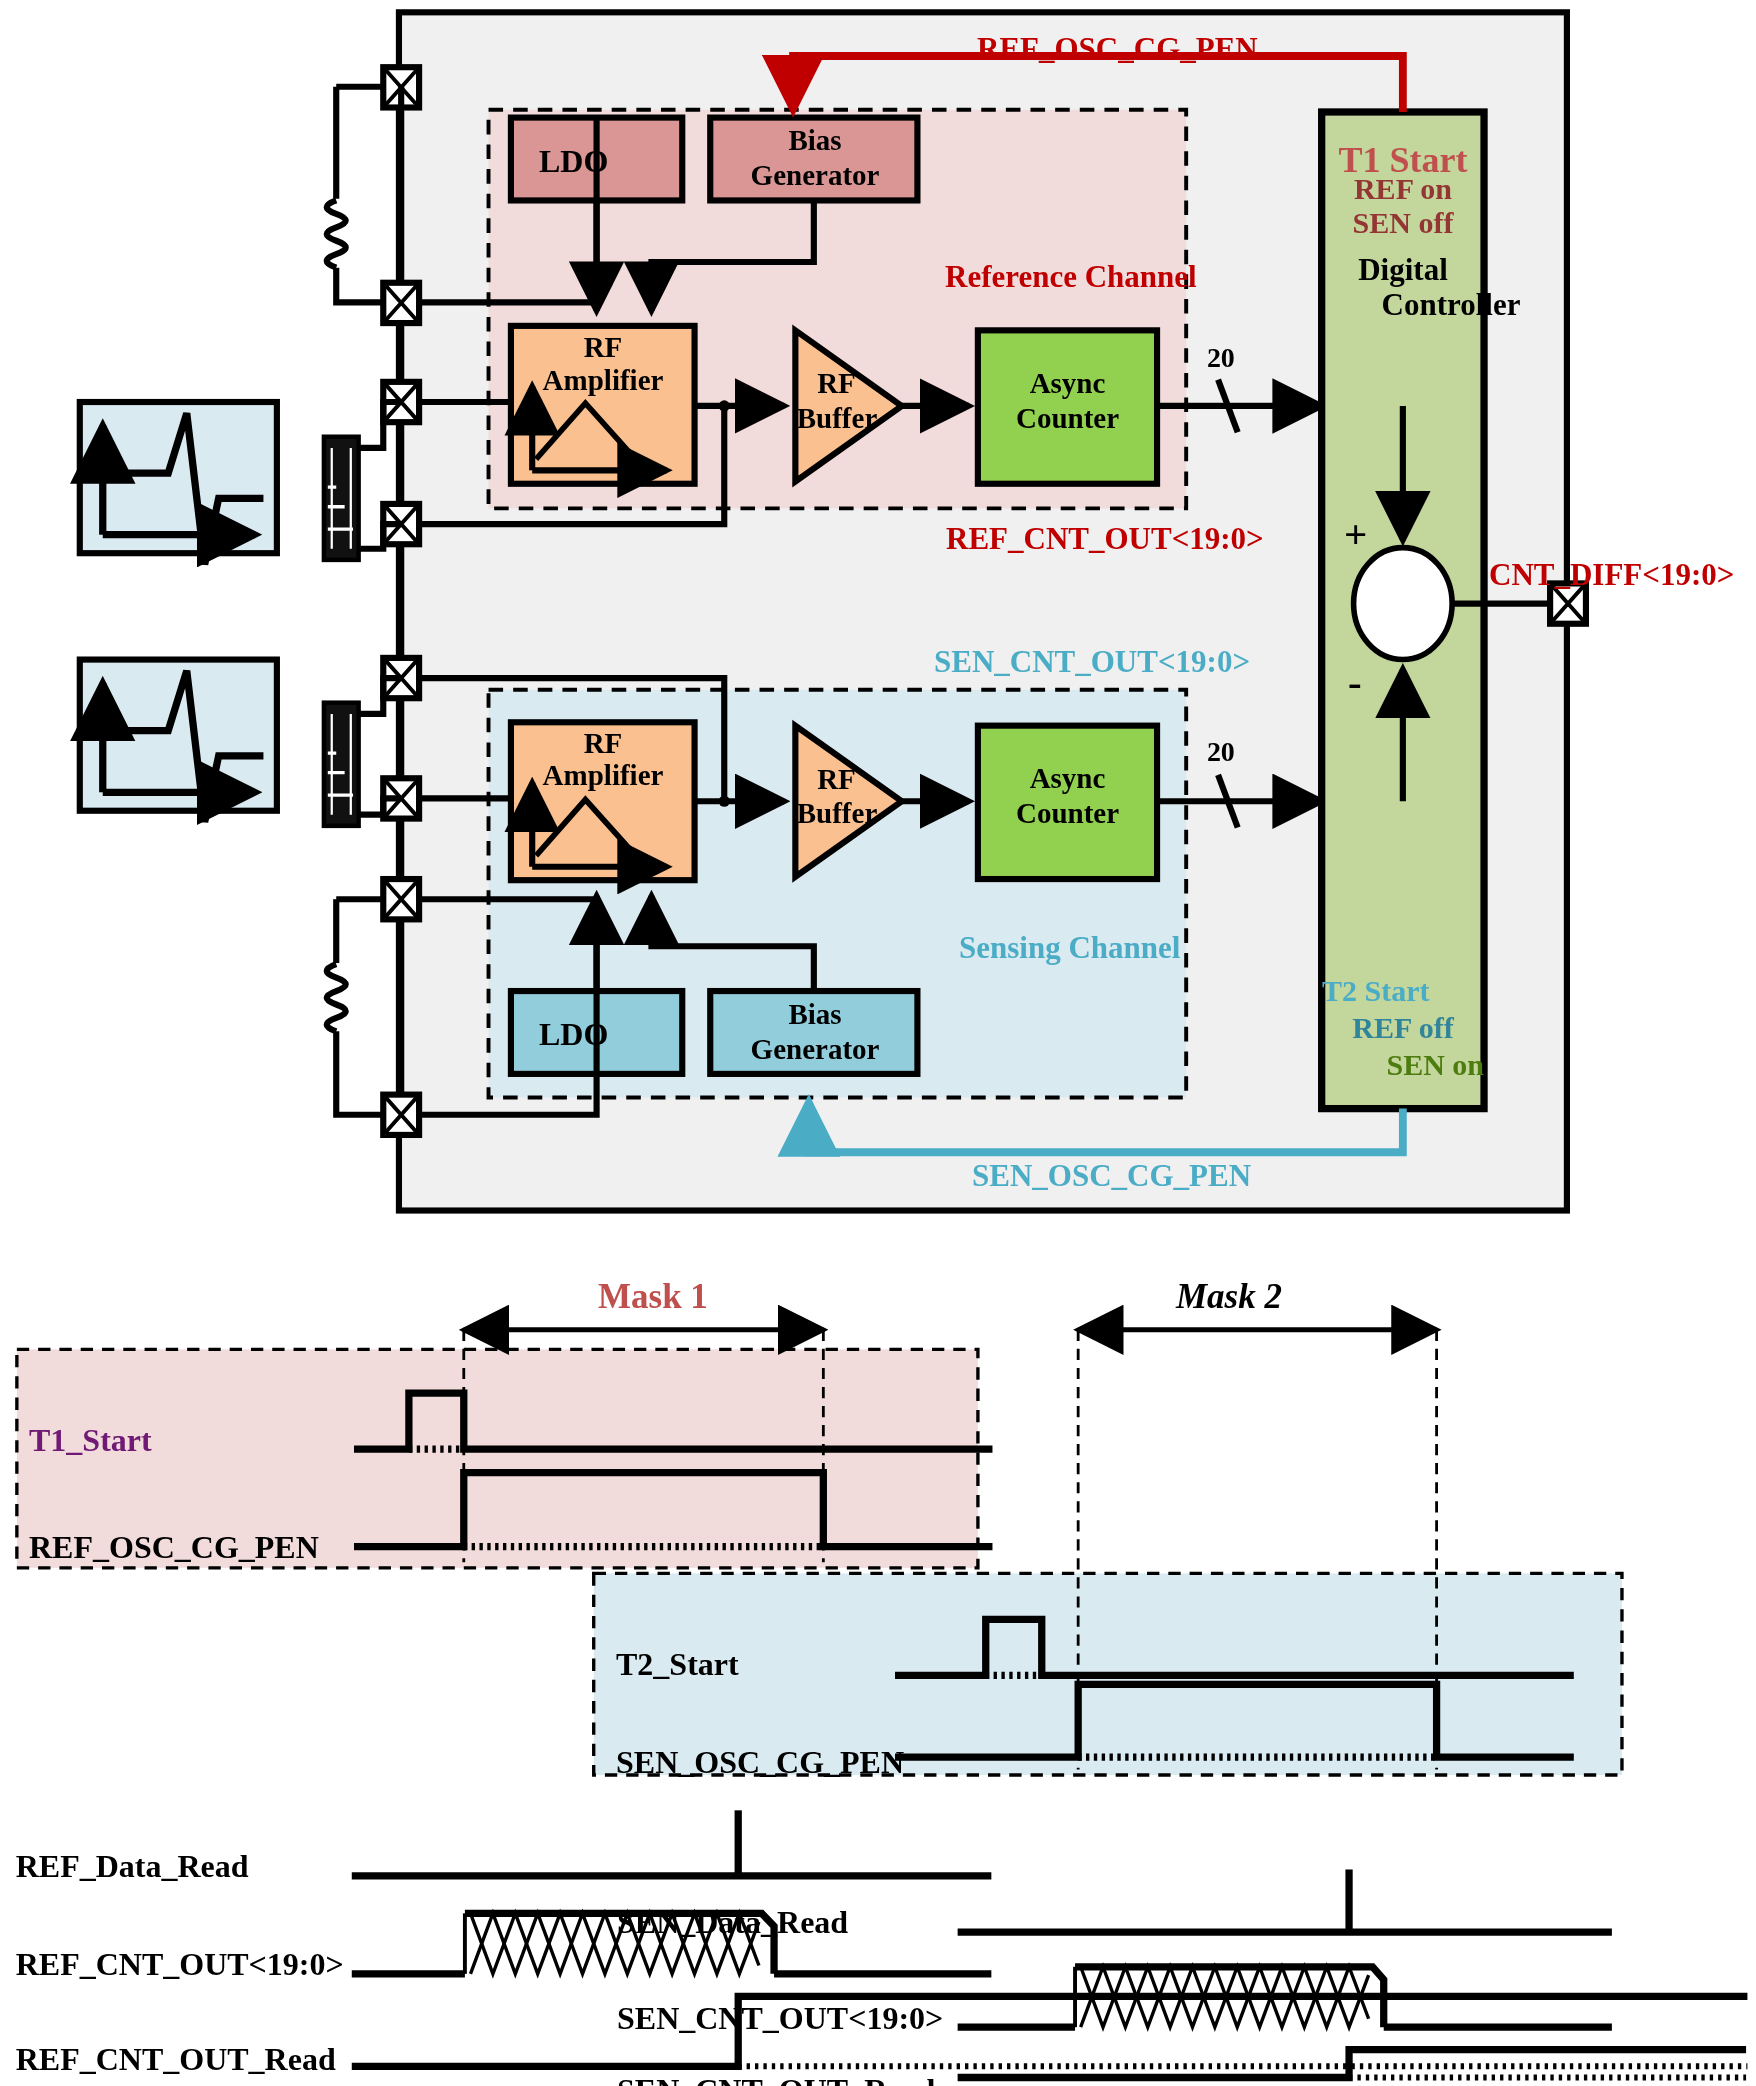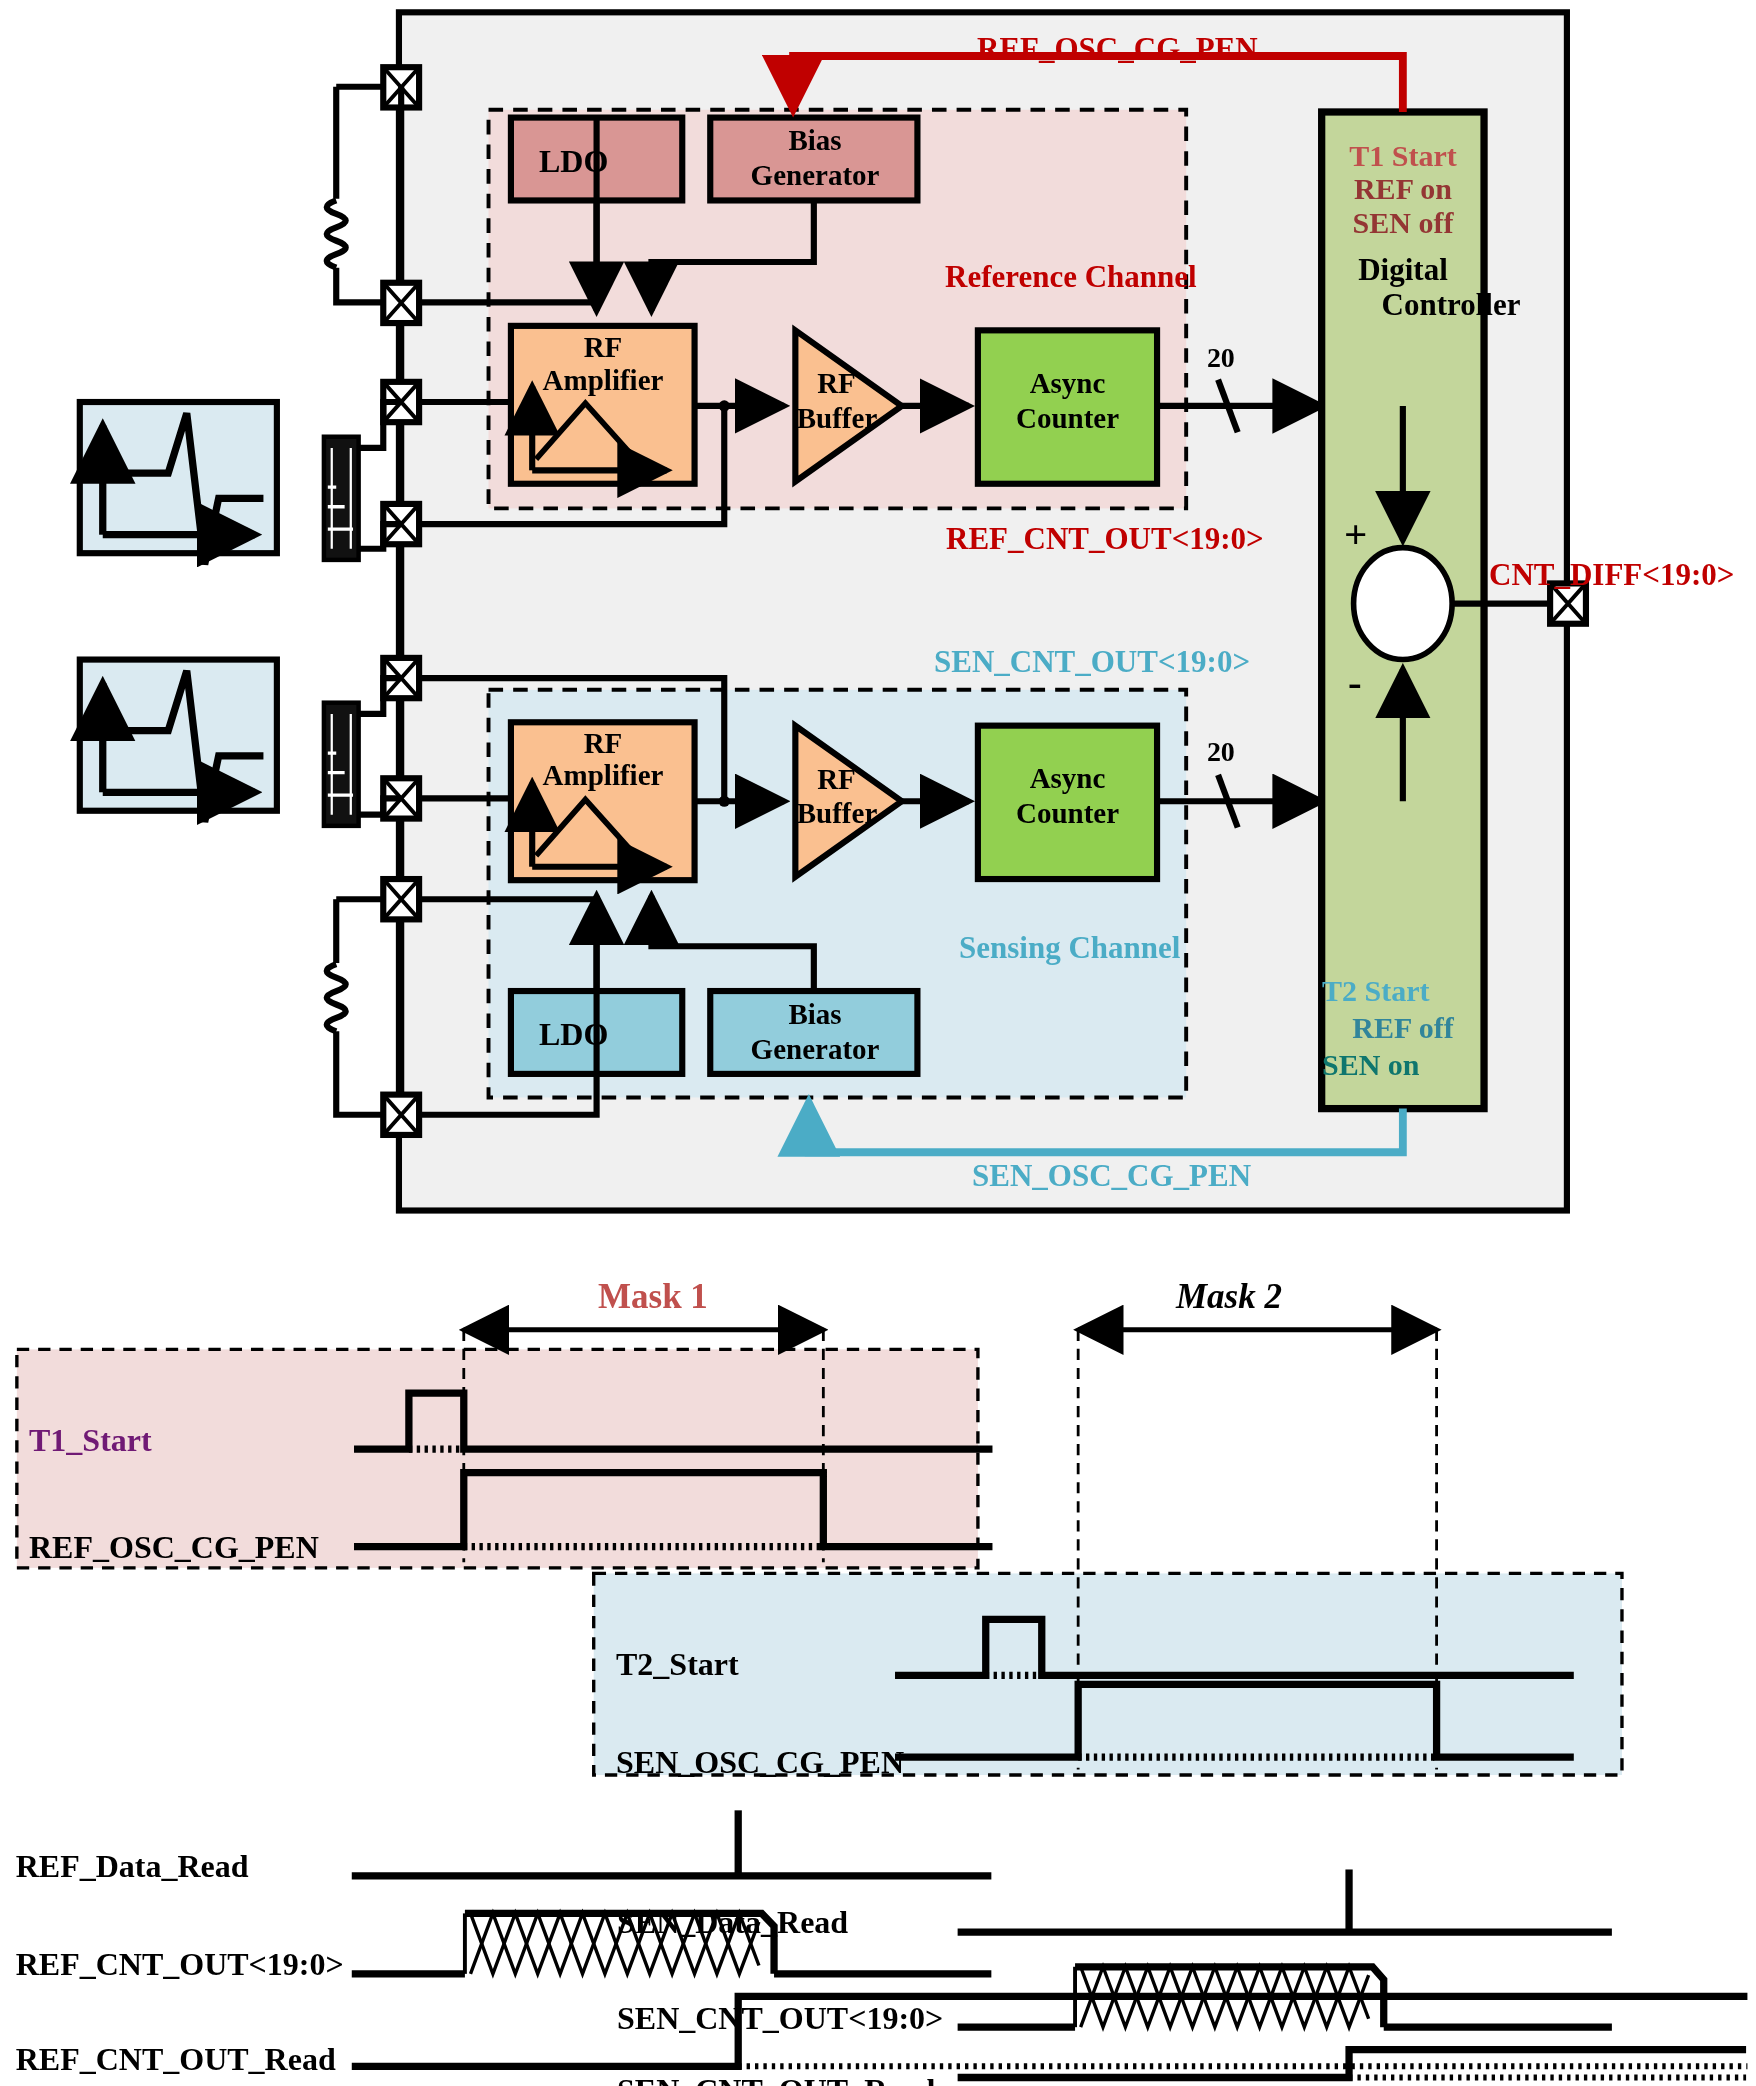--- a/index.html
+++ b/index.html
@@ -203,33 +203,33 @@
   <div class="lbl" style="left:511px;top:759px;width:184px;text-align:center;font-size:29px;color:#000;">Amplifier</div>
   <div class="lbl" style="left:800px;top:763px;width:73px;text-align:center;font-size:29px;color:#000;">RF</div>
   <div class="lbl" style="left:792px;top:797px;width:90px;text-align:center;font-size:29px;color:#000;">Buffer</div>
   <div class="lbl" style="left:978px;top:762px;width:179px;text-align:center;font-size:29px;color:#000;">Async</div>
   <div class="lbl" style="left:978px;top:797px;width:179px;text-align:center;font-size:29px;color:#000;">Counter</div>
 
   <div class="lbl" style="left:959px;top:930px;font-size:31px;color:#4BACC6;">Sensing Channel</div>
   <div class="lbl" style="left:934px;top:644px;font-size:31px;color:#4BACC6;">SEN_CNT_OUT&lt;19:0&gt;</div>
   <div class="lbl" style="left:972px;top:1158px;font-size:31px;color:#4BACC6;">SEN_OSC_CG_PEN</div>
 
-  <div class="lbl" style="left:1322px;top:139px;width:162px;text-align:center;font-size:30px;color:#C0504D;">T1 Start</div>
+  <div class="lbl" style="left:1322px;top:139px;width:162px;text-align:center;font-size:36px;color:#C0504D;">T1 Start</div>
   <div class="lbl" style="left:1322px;top:172px;width:162px;text-align:center;font-size:30px;color:#943634;">REF on</div>
   <div class="lbl" style="left:1322px;top:206px;width:162px;text-align:center;font-size:30px;color:#943634;">SEN off</div>
   <div class="lbl" style="left:1322px;top:252px;width:162px;text-align:center;font-size:31px;color:#000;">Digital</div>
   <div class="lbl" style="left:1319px;top:287px;width:168px;text-align:center;font-size:31px;color:#000;padding-left:48px;">Controller</div>
 
   <div class="lbl" style="left:1344px;top:510px;font-size:41px;color:#000;">+</div>
   <div class="lbl" style="left:1348px;top:658px;font-size:41px;color:#000;">-</div>
   <div class="lbl" style="left:1489px;top:557px;font-size:31px;color:#C00000;">CNT_DIFF&lt;19:0&gt;</div>
 
   <div class="lbl" style="left:1322px;top:974px;width:162px;text-align:left;font-size:30px;color:#4BACC6;">T2 Start</div>
   <div class="lbl" style="left:1322px;top:1011px;width:162px;text-align:center;font-size:30px;color:#31859B;">REF off</div>
-  <div class="lbl" style="left:1322px;top:1048px;width:162px;text-align:left;font-size:30px;color:#0f766e;">SEN on</div>
+  <div class="lbl" style="left:1322px;top:1048px;width:162px;text-align:right;font-size:30px;color:#4d7c0f;">SEN on</div>
 
   <svg class="abs" style="left:0;top:1215px;" width="1757" height="872" viewBox="0 0 3137 1557">
     <defs>
       <marker id="tA1" markerWidth="10" markerHeight="10" refX="9" refY="5" orient="auto">
         <path d="M0,0 L10,5 L0,10 z" fill="#000"></path>
       </marker>
       <marker id="tA2" markerWidth="10" markerHeight="10" refX="1" refY="5" orient="auto">
         <path d="M10,0 L0,5 L10,10 z" fill="#000"></path>
       </marker>
     </defs>

